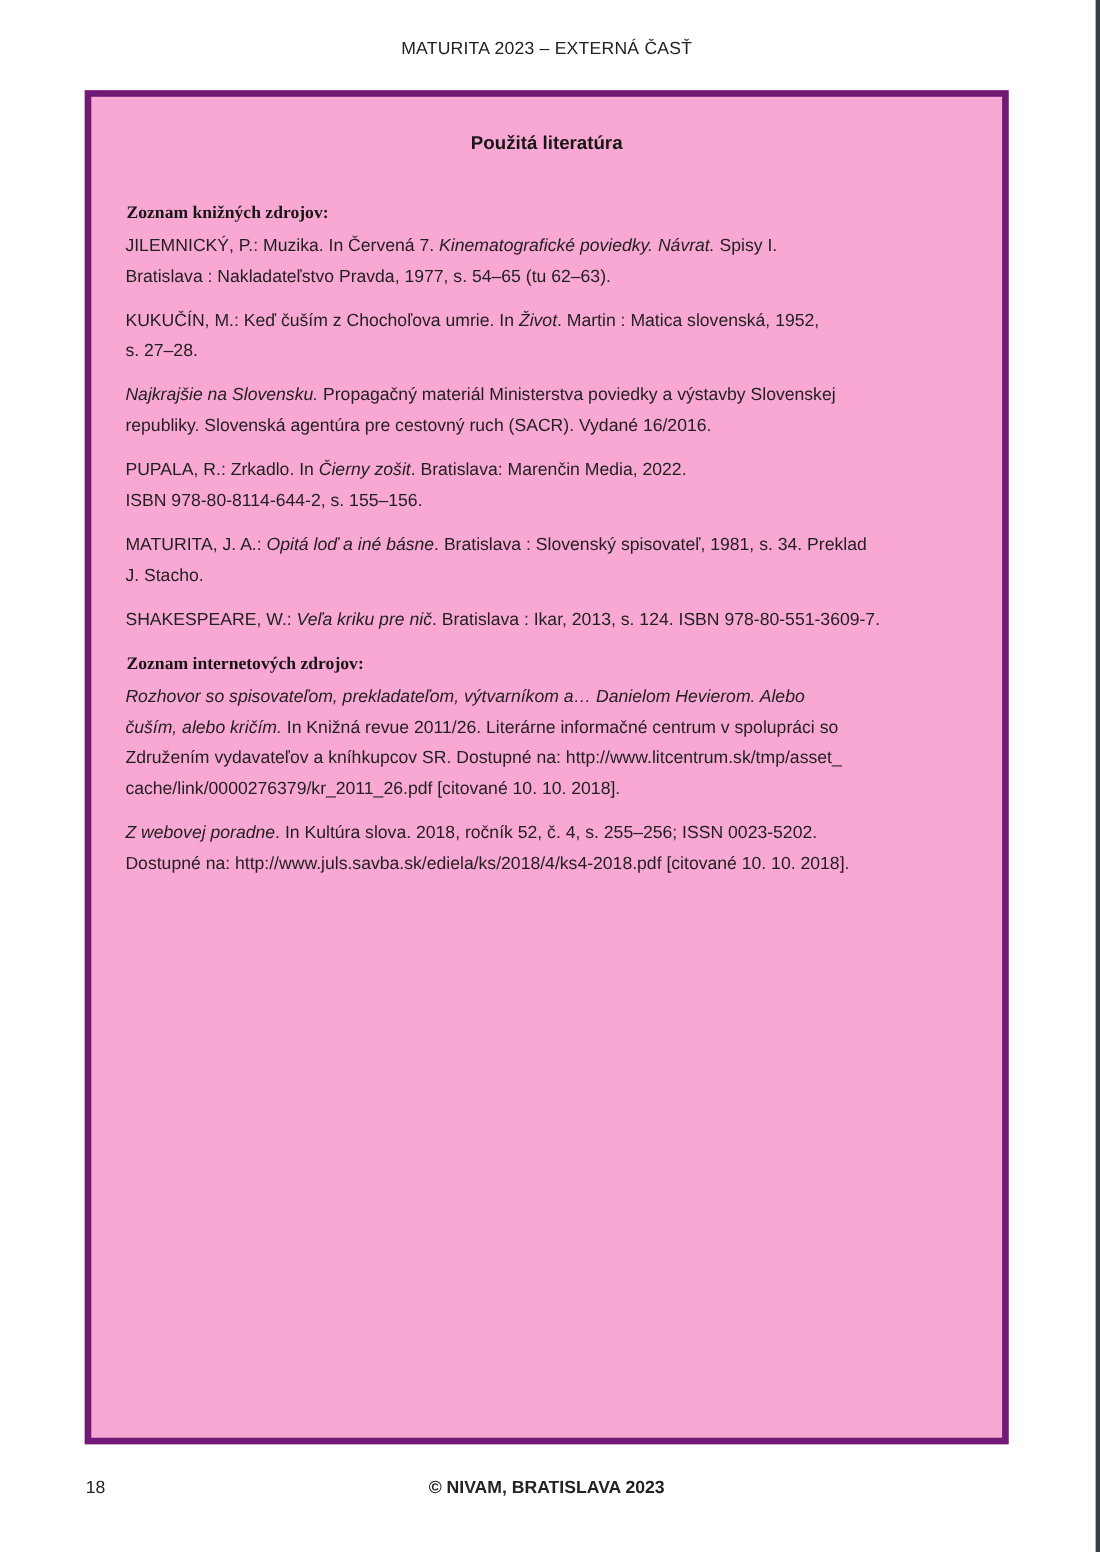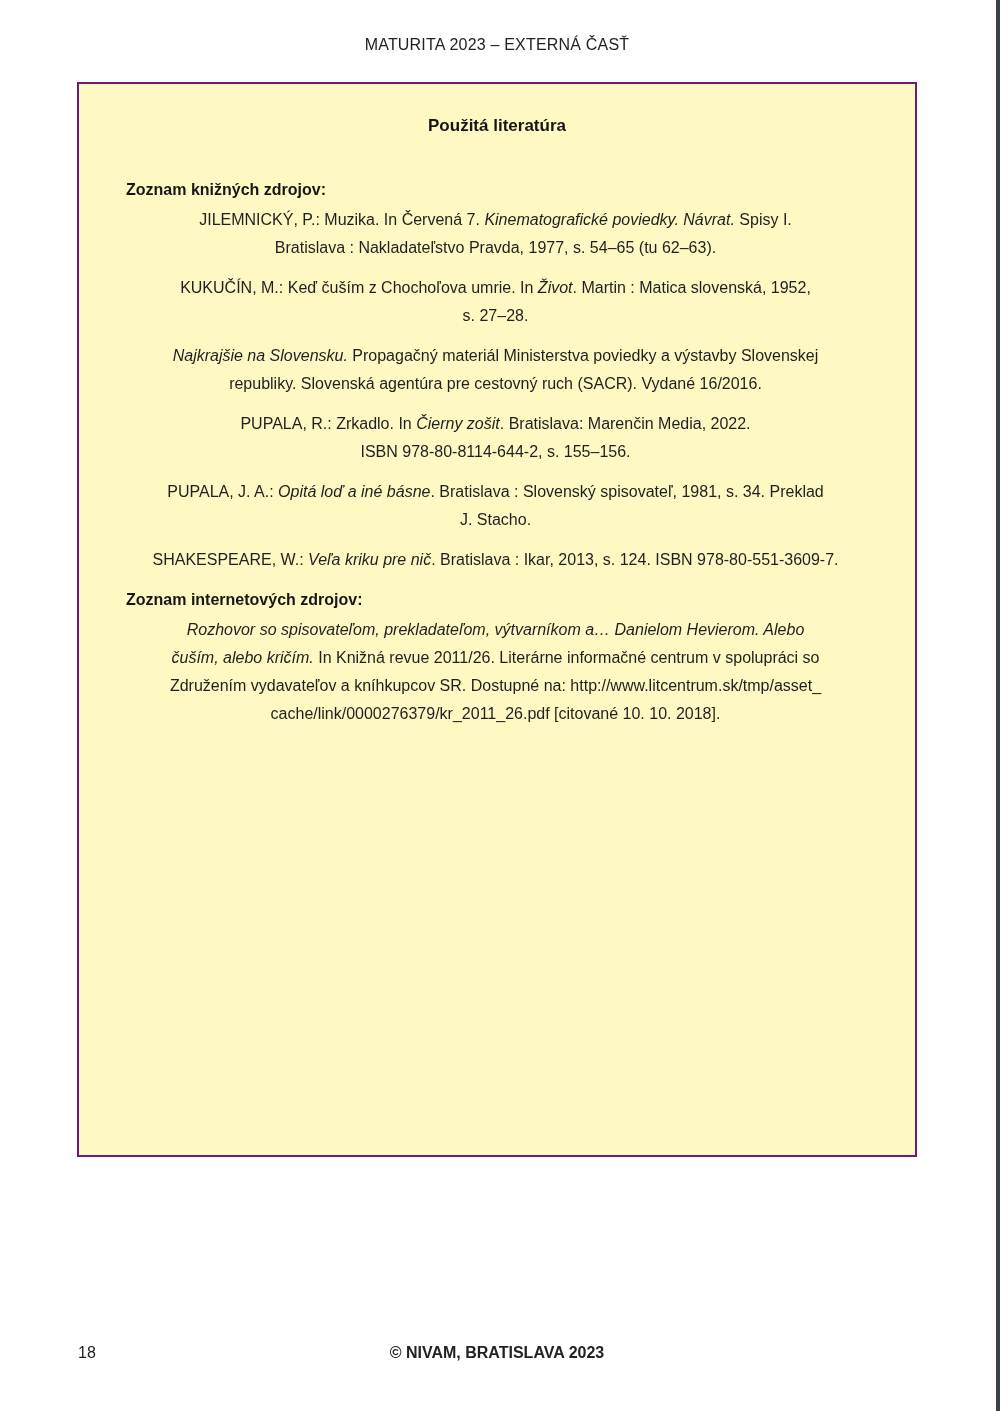--- a/index.html
+++ b/index.html
@@ -20,49 +20,49 @@
     color: #222222;
   }
   .accent-strip {
     position: absolute;
     top: 0; right: 0;
     width: 4px; height: 1411px;
   }
   .doc-box {
     position: absolute;
     left: 77px; top: 82px;
-    width: 840px; height: 1075px;
-    border: 2px solid #701a75;
-    background: #fef9c3;
+    width: 840px; height: 1231px;
+    border: 6px solid #701a75;
+    background: #f9a8d4;
   }
   .box-title {
     margin-top: 32px;
     text-align: center;
     font-size: 17px;
     font-weight: bold;
     color: #161616;
   }
   .box-content {
     margin-top: 40px;
     padding: 0 34px 0 31px;
     font-size: 16px;
     line-height: 28px;
   }
   .section { margin: 0; }
   .section + .section { margin-top: 4px; }
   .section-heading {
     font-weight: bold;
     line-height: 28px;
-    margin: 0 0 2px 16px;
+    margin: 0 0 2px 1px;
     color: #161616;
+    font-family: Liberation Serif, serif;
   }
   .entry {
     margin: 0 0 12px 0;
     line-height: 28px;
-    text-align: center;
   }
   .entry .it { font-style: italic; }
   .page-footer {
     position: absolute;
     top: 1344px; left: 0; width: 994px;
     font-size: 16px;
     color: #222222;
   }
   .page-number {
     position: absolute;
@@ -85,29 +85,30 @@
   <div class="box-title">Použitá literatúra</div>
 
   <div class="box-content">
     <div class="section">
       <p class="section-heading">Zoznam knižných zdrojov:</p>
       <div>
           <p class="entry"><span>JILEMNICKÝ, P.: Muzika. In Červená 7. </span><span class="it">Kinematografické poviedky. Návrat.</span><span> Spisy I.</span><br><span>Bratislava : Nakladateľstvo Pravda, 1977, s. 54–65 (tu 62–63).</span></p>
           <p class="entry"><span>KUKUČÍN, M.: Keď čuším z Chochoľova umrie. In </span><span class="it">Život</span><span>. Martin : Matica slovenská, 1952,</span><br><span>s. 27–28.</span></p>
           <p class="entry"><span class="it">Najkrajšie na Slovensku.</span><span> Propagačný materiál Ministerstva poviedky a výstavby Slovenskej</span><br><span>republiky. Slovenská agentúra pre cestovný ruch (SACR). Vydané 16/2016.</span></p>
           <p class="entry"><span>PUPALA, R.: Zrkadlo. In </span><span class="it">Čierny zošit</span><span>. Bratislava: Marenčin Media, 2022.</span><br><span>ISBN 978-80-8114-644-2, s. 155–156.</span></p>
-          <p class="entry"><span>PUPALA, J. A.: </span><span class="it">Opitá loď a iné básne</span><span>. Bratislava : Slovenský spisovateľ, 1981, s. 34. Preklad</span><br><span>J. Stacho.</span></p>
+          <p class="entry"><span>MATURITA, J. A.: </span><span class="it">Opitá loď a iné básne</span><span>. Bratislava : Slovenský spisovateľ, 1981, s. 34. Preklad</span><br><span>J. Stacho.</span></p>
           <p class="entry"><span>SHAKESPEARE, W.: </span><span class="it">Veľa kriku pre nič</span><span>. Bratislava : Ikar, 2013, s. 124. ISBN 978-80-551-3609-7.</span></p>
         </div>
     </div>
 
     <div class="section">
       <p class="section-heading">Zoznam internetových zdrojov:</p>
       <div>
           <p class="entry"><span class="it">Rozhovor so spisovateľom, prekladateľom, výtvarníkom a… Danielom Hevierom. Alebo</span><br><span class="it">čuším, alebo kričím.</span><span> In Knižná revue 2011/26. Literárne informačné centrum v spolupráci so</span><br><span>Združením vydavateľov a kníhkupcov SR. Dostupné na: http://www.litcentrum.sk/tmp/asset_</span><br><span>cache/link/0000276379/kr_2011_26.pdf [citované 10. 10. 2018].</span></p>
+          <p class="entry"><span class="it">Z webovej poradne</span><span>. In Kultúra slova. 2018, ročník 52, č. 4, s. 255–256; ISSN 0023-5202.</span><br><span>Dostupné na: http://www.juls.savba.sk/ediela/ks/2018/4/ks4-2018.pdf [citované 10. 10. 2018].</span></p>
         </div>
     </div>
   </div>
 </div>
 
 <div class="page-footer">
   <span class="page-number">18</span>
   <div class="copyright">© NIVAM, BRATISLAVA 2023</div>
 </div>
 

